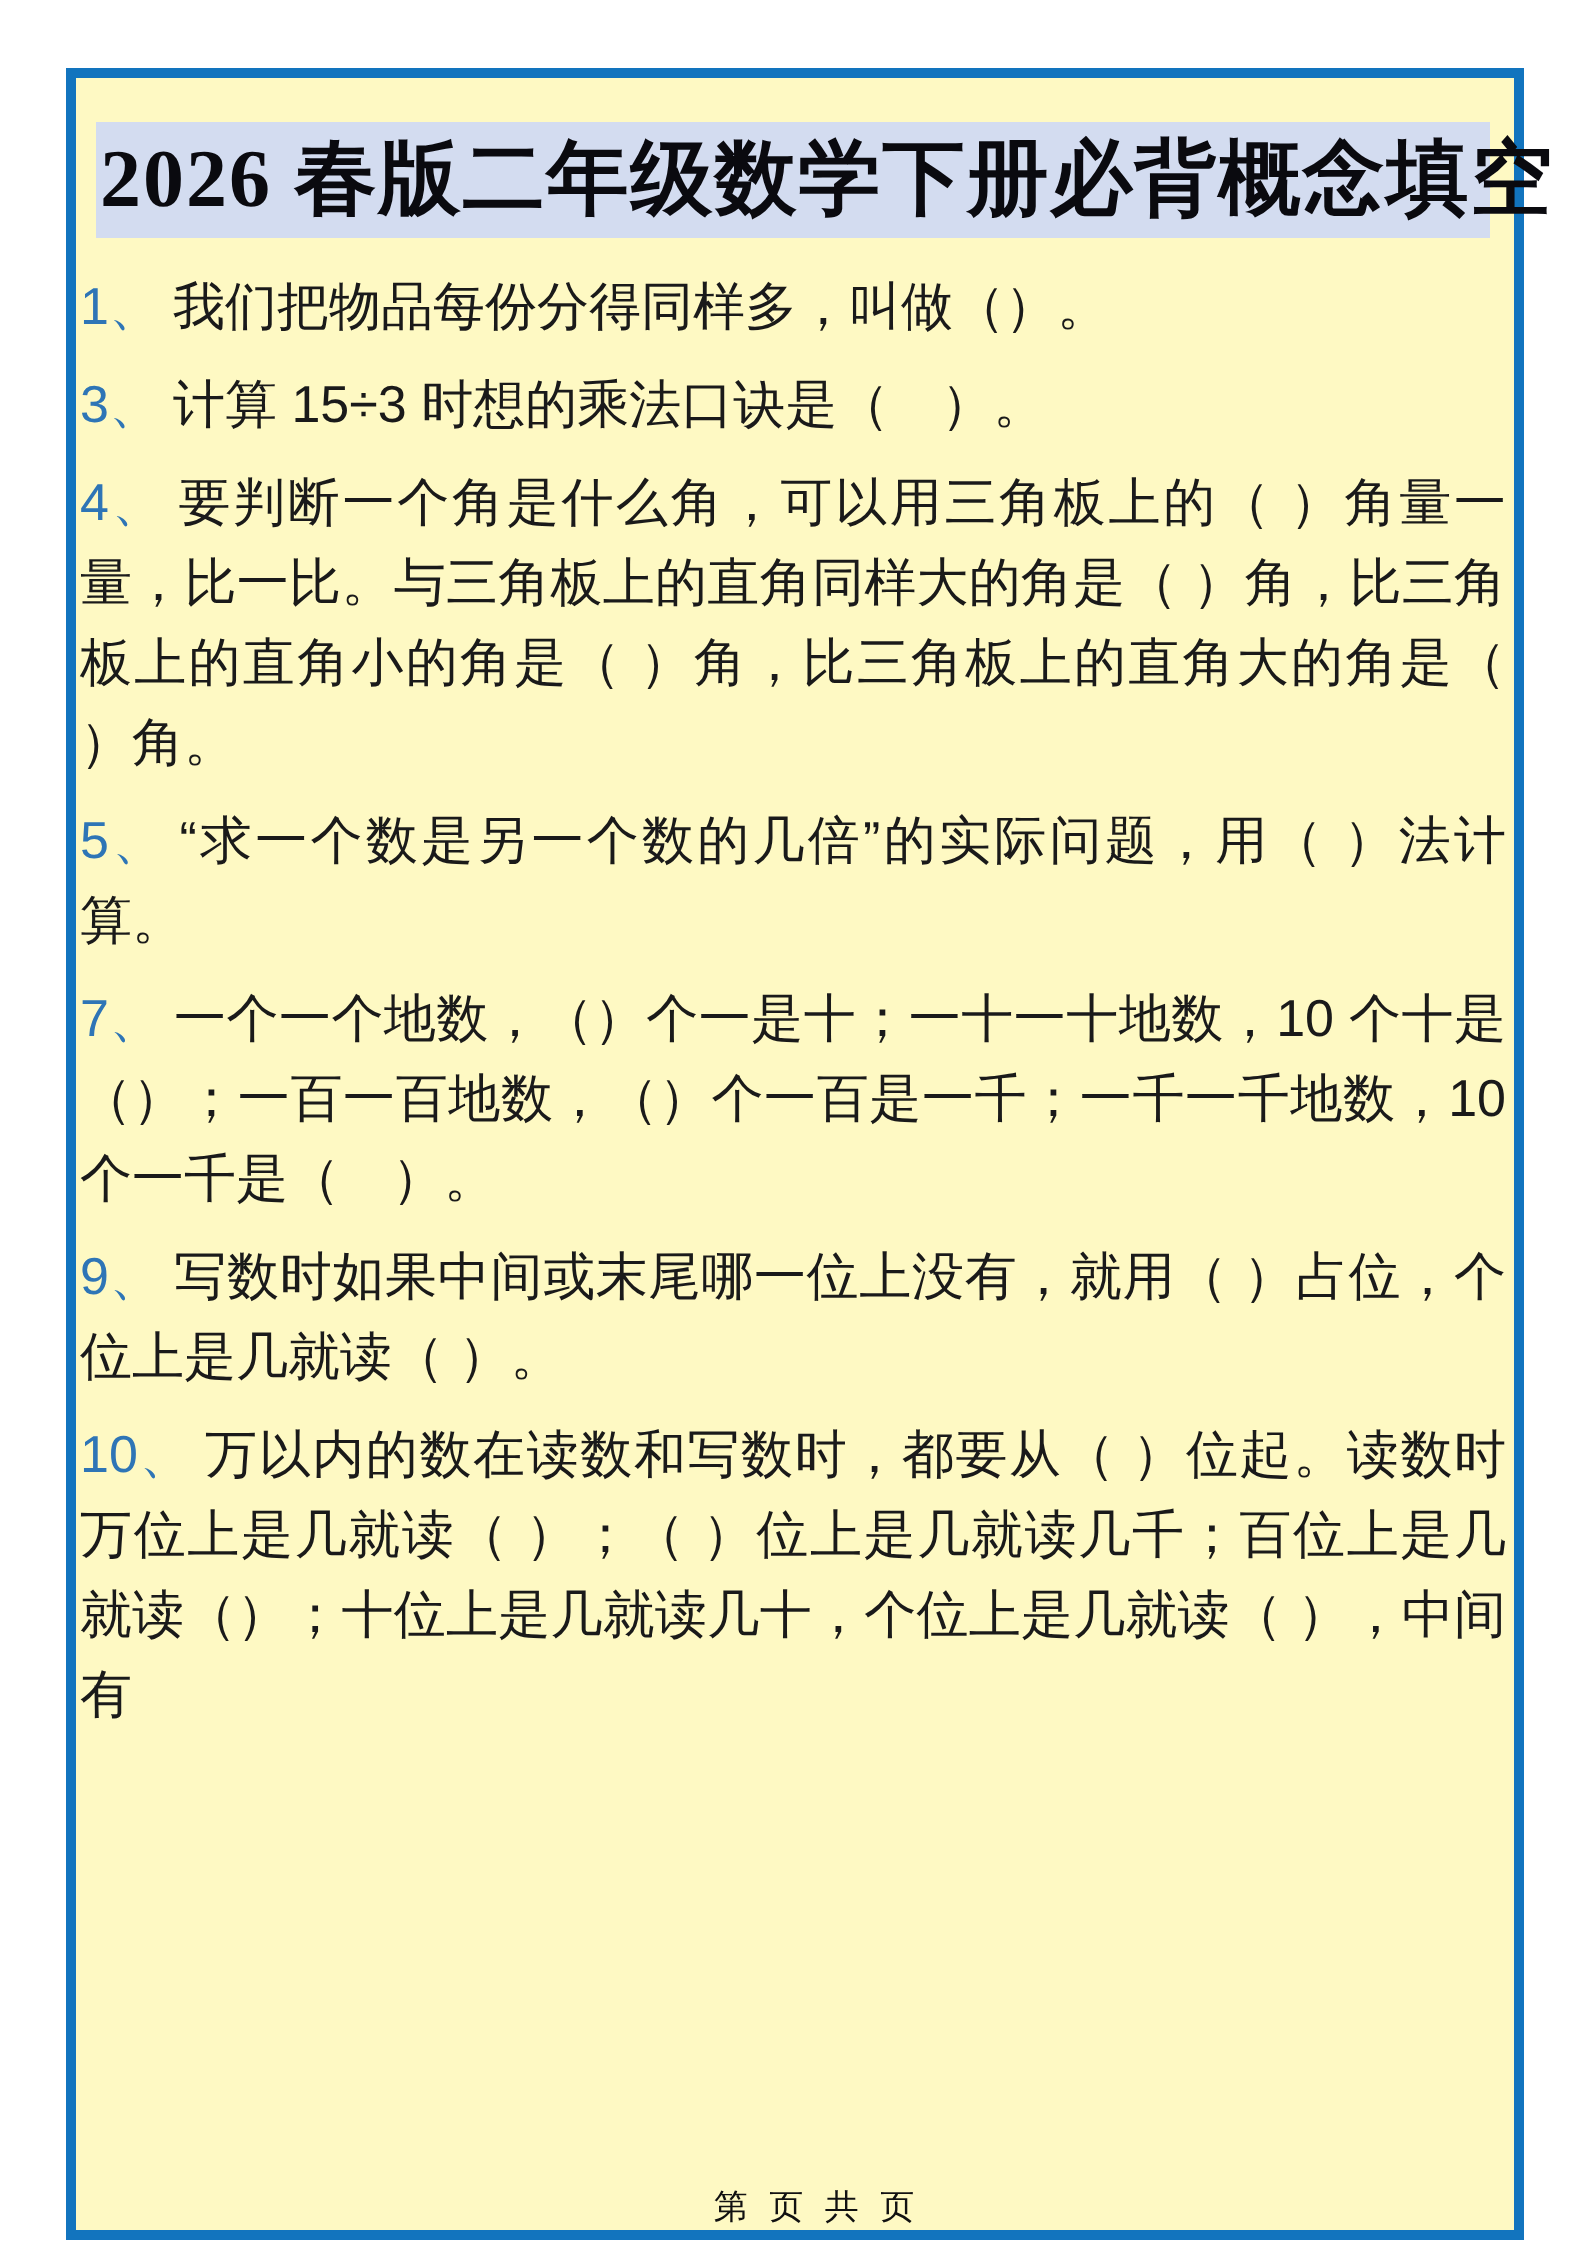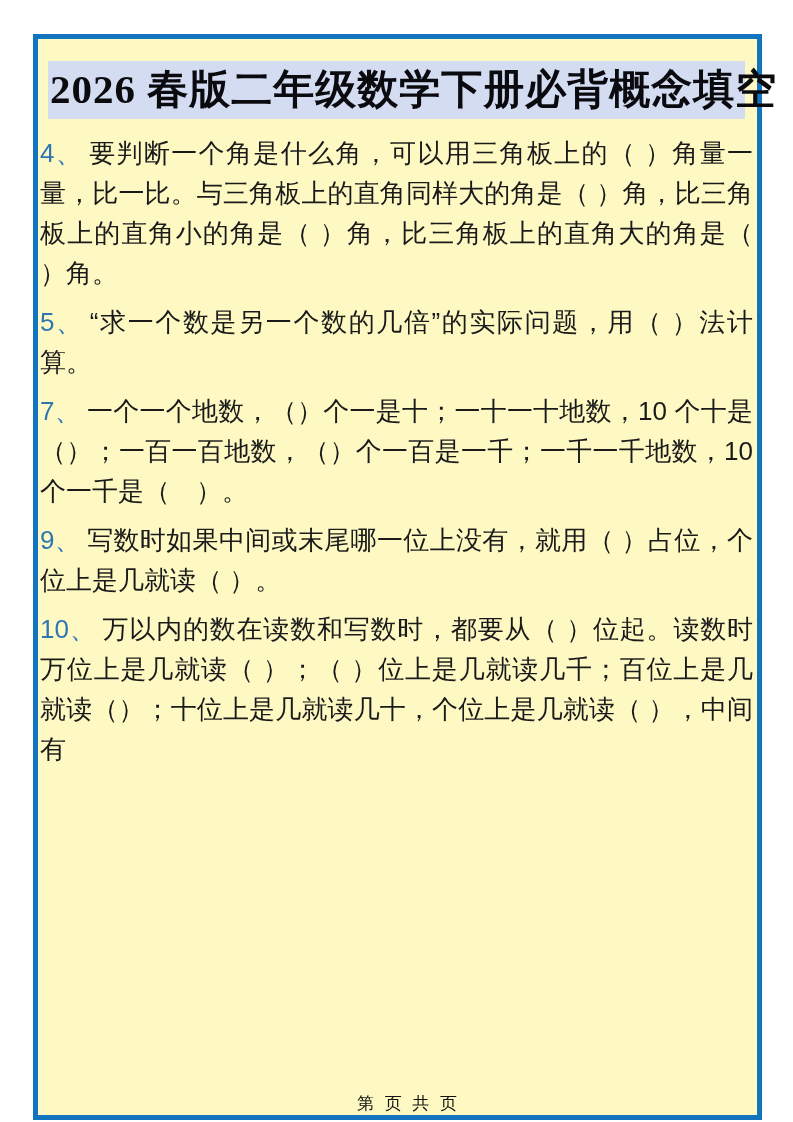--- a/index.html
+++ b/index.html
@@ -68,22 +68,24 @@
   }
 </style>
 </head>
 <body>
 
 <div class="frame">
   <div class="content">
 
     <div class="title-bar">2026 春版二年级数学下册必背概念填空</div>
 
+    <p class="question"><span class="qnum">1、</span><span>我们把物品每份分得同样多，叫做（）。</span></p>
 
 
+    <p class="question"><span class="qnum">3、</span><span>计算 15÷3 时想的乘法口诀是（　）。</span></p>
 
     <p class="question"><span class="qnum">4、</span><span>要判断一个角是什么角，可以用三角板上的（ ）角量一量，比一比。与三角板上的直角同样大的角是（ ）角，比三角板上的直角小的角是（ ）角，比三角板上的直角大的角是（ ）角。</span></p>
 
     <p class="question"><span class="qnum">5、</span><span>“求一个数是另一个数的几倍”的实际问题，用（ ）法计算。</span></p>
 
 
     <p class="question"><span class="qnum">7、</span><span>一个一个地数，（）个一是十；一十一十地数，10 个十是（）；一百一百地数，（）个一百是一千；一千一千地数，10 个一千是（　）。</span></p>
 
 
     <p class="question"><span class="qnum">9、</span><span>写数时如果中间或末尾哪一位上没有，就用（ ）占位，个位上是几就读（ ）。</span></p>

